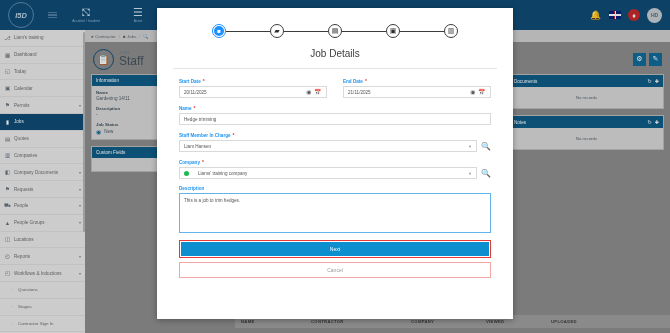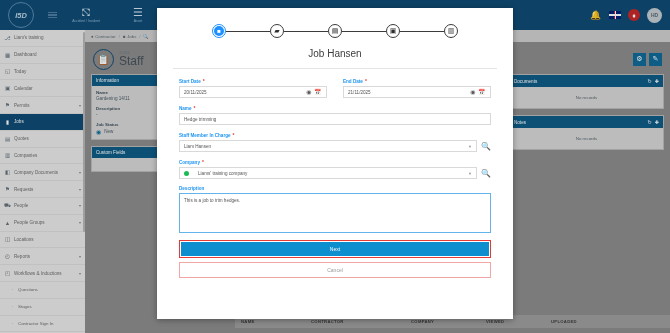--- a/index.html
+++ b/index.html
@@ -412,21 +412,21 @@
       <div class="step-line"></div>
       <div class="step">▰</div>
       <div class="step-line"></div>
       <div class="step">▤</div>
       <div class="step-line"></div>
       <div class="step">▣</div>
       <div class="step-line"></div>
       <div class="step">▥</div>
     </div>
 
-  <div class="modal-title">Job Hansen</div>
+  <div class="modal-title">Job Details</div>
 
   <div class="row2">
     <div class="fgroup half">
       <div class="flabel">
         <span>Start Date</span>
         <span class="req">*</span>
       </div>
       <div class="finput">
         <span class="val">20/11/2025</span>
         <span class="ico">◉</span>

